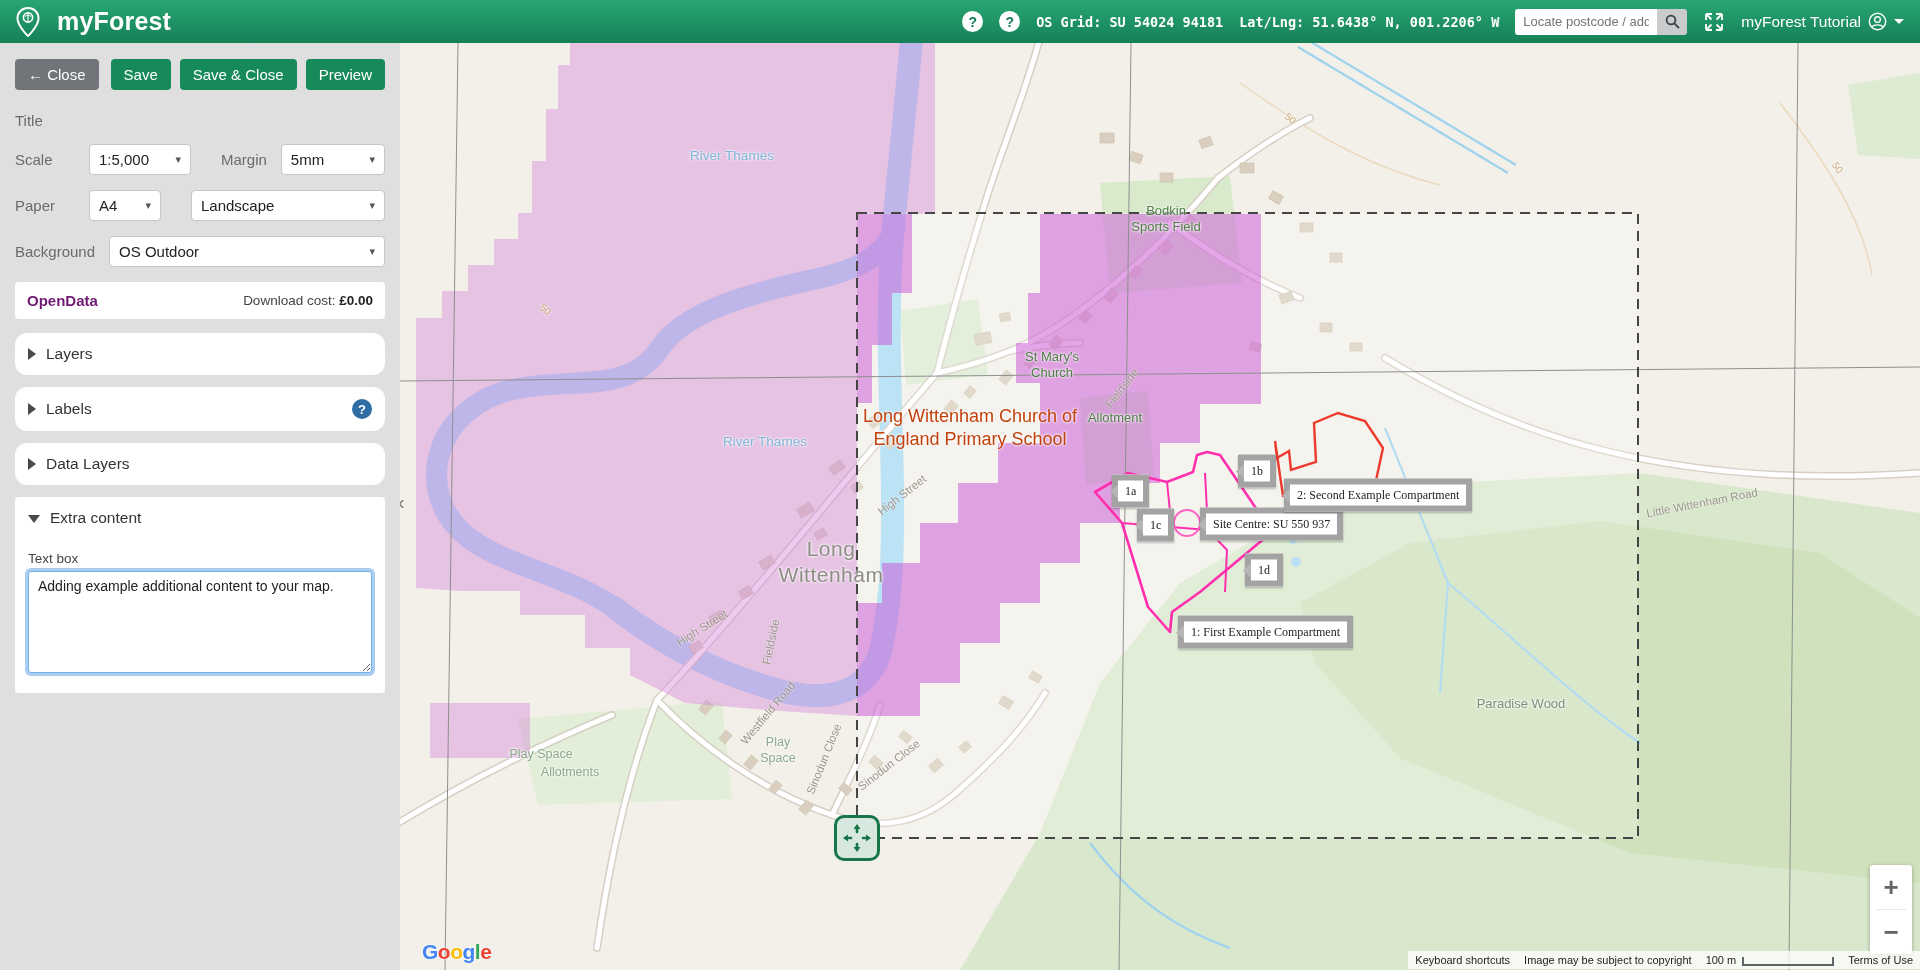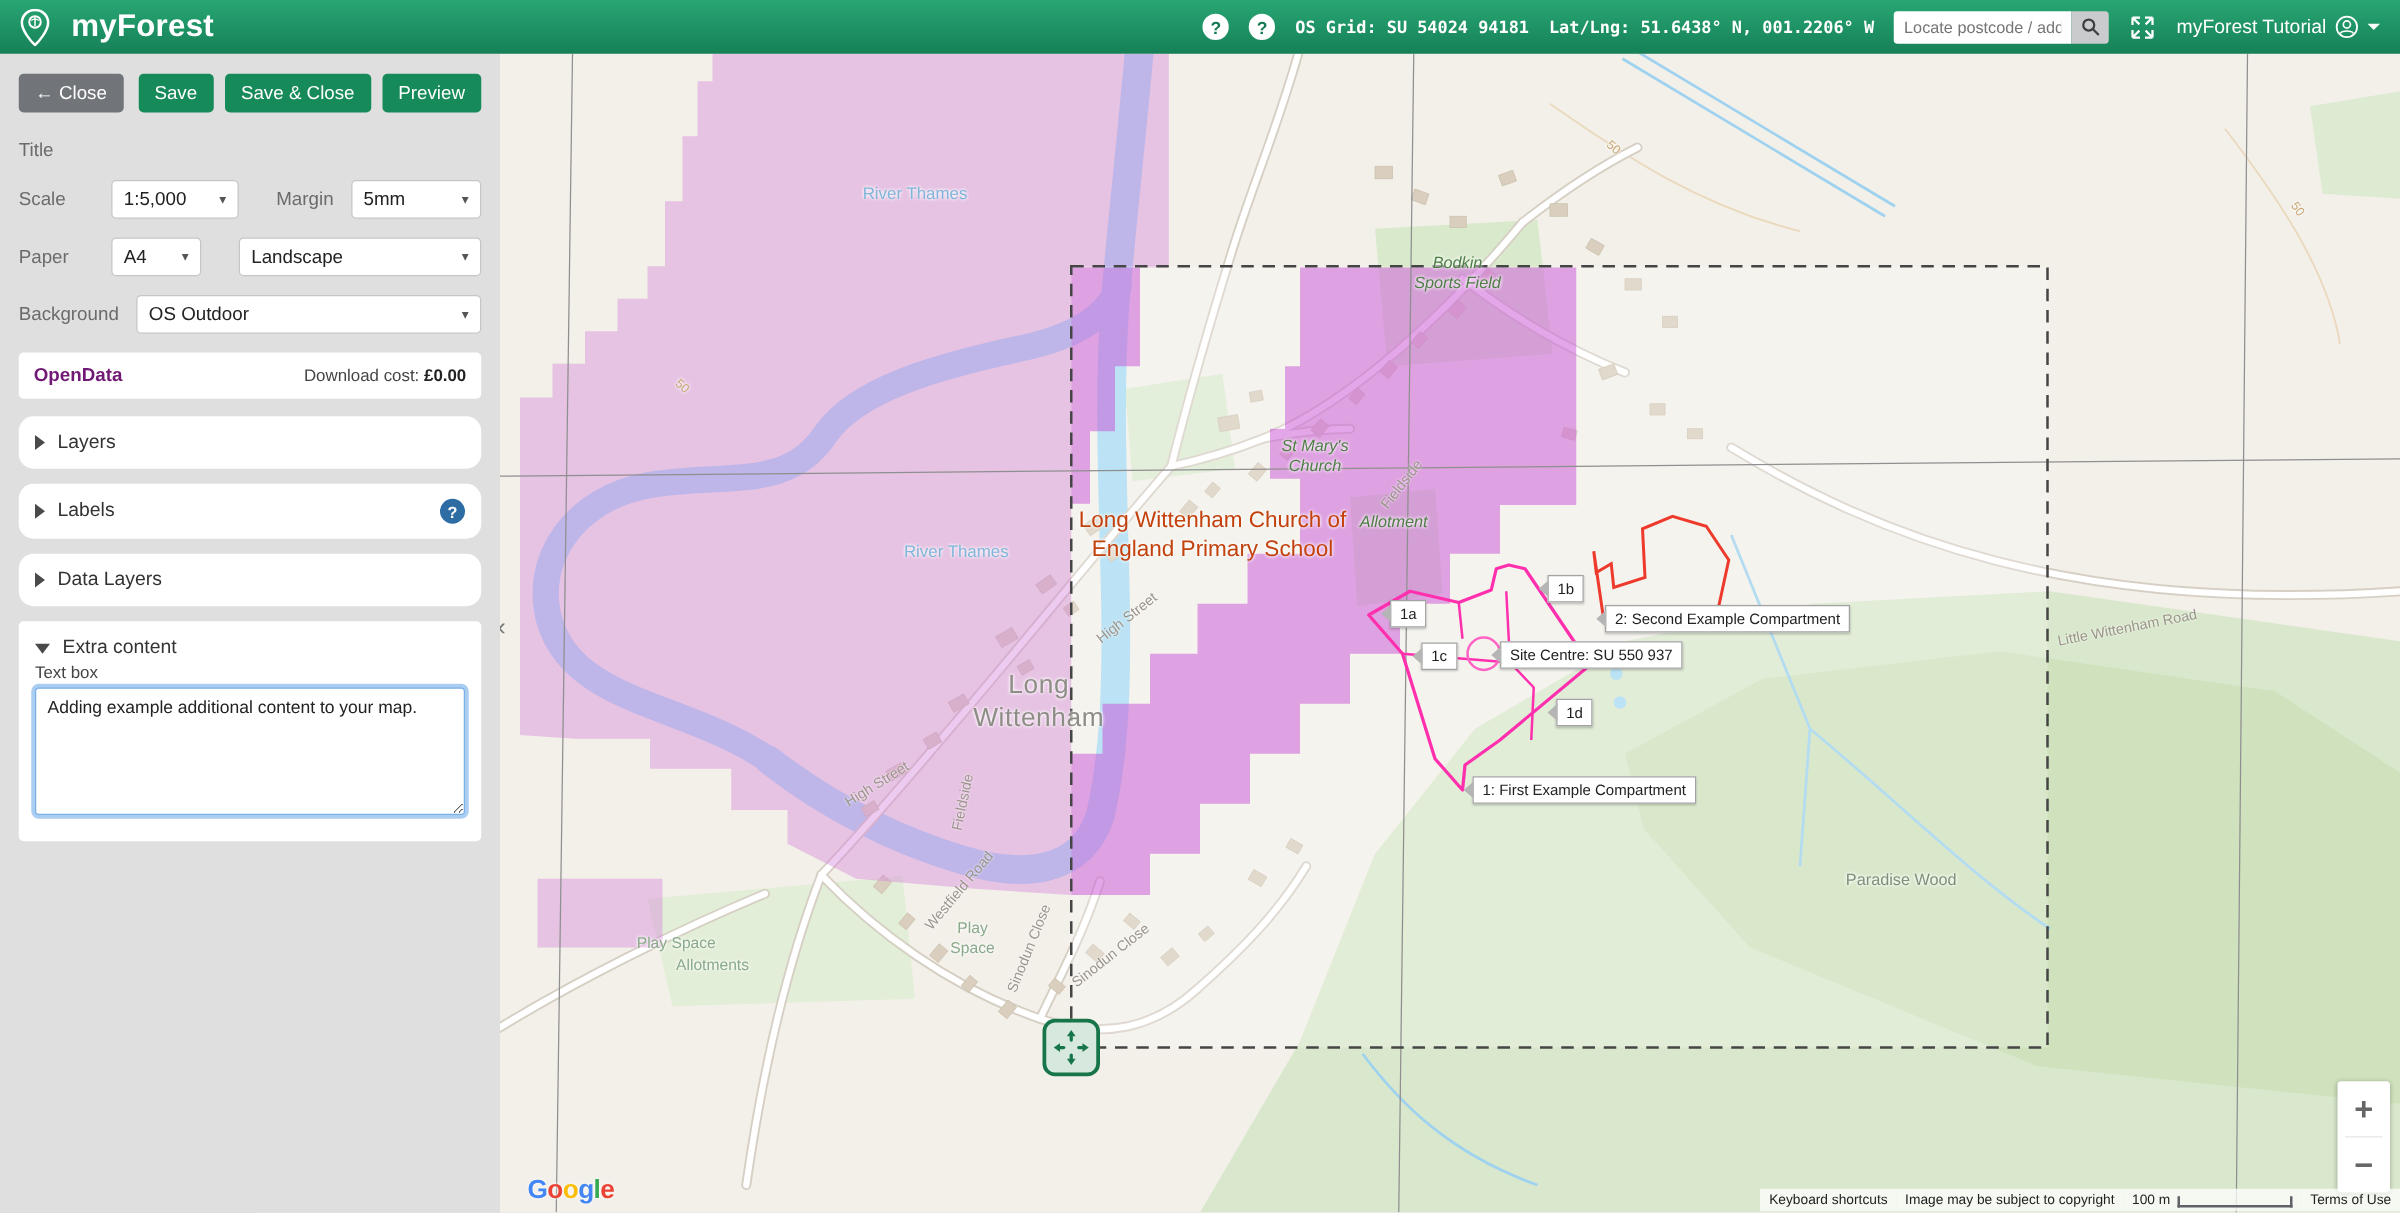--- a/index.html
+++ b/index.html
@@ -45,44 +45,44 @@
   .opendata .odname { font-weight:bold; font-size:15px; color:#701a75; }
   .opendata .odcost { margin-left:auto; font-size:13.5px; color:#444; }
   .opendata .odcost b { color:#222; }
   .accordion { background:#fff; border-radius:12px; padding:12px 13px; display:flex; align-items:center; margin-bottom:12px; cursor:pointer; }
   .acc-arrow { width:0; height:0; border-top:6px solid transparent; border-bottom:6px solid transparent; border-left:8px solid #4a4a4a; margin-right:10px; flex:none; }
   .acc-arrow.open { border-left:6px solid transparent; border-right:6px solid transparent; border-top:8px solid #4a4a4a; border-bottom:none; margin-top:2px; }
   .acc-label { font-size:15.5px; color:#333; }
   .acc-help { margin-left:auto; width:20px; height:20px; border-radius:50%; background:#2e6da4; color:#fff;
     font-size:13px; font-weight:bold; display:flex; align-items:center; justify-content:center; }
   .extra-panel { background:#fff; border-radius:4px; padding:12px 13px 16px; }
-  .extra-head { display:flex; align-items:center; cursor:pointer; margin-bottom:3px; }
+  .extra-head { display:flex; align-items:center; cursor:pointer; margin-bottom:24px; }
   .textbox-label { font-size:13.5px; color:#444; margin-bottom:5px; }
   .extra-panel textarea { width:100%; height:102px; border:1px solid #7ab0e8; border-radius:3px;
     box-shadow:0 0 0 3px #aacdf2; font-size:14px; color:#222; padding:6px 9px; outline:none;
     font-family:"Liberation Sans",sans-serif; resize:both; }
 
   
   .map { position:absolute; left:400px; top:43px; width:1520px; height:927px; overflow:hidden; background:#f3f0ea; }
   .map svg.base { position:absolute; left:0; top:0; }
   .collapse-chevron { position:absolute; left:-2px; top:448px; color:#777; font-size:20px; z-index:30; cursor:pointer; }
 
   .lbl { position:absolute; transform:translate(-50%,-50%); text-align:center; white-space:pre; line-height:1.25;
     text-shadow:0 0 3px #ffffff,0 0 3px #ffffff; z-index:10; pointer-events:none; }
-  .lbl.green  { color:#4e7e46; font-size:13px;font-style:italic; }
+  .lbl.green  { color:#4e7e46; font-size:13px; }
   .lbl.green2 { color:#8aa98a; font-size:12.5px; }
   .lbl.olive  { color:#c2410c; font-size:18px; }
   .lbl.graylg { color:#8d8d86; font-size:21px; letter-spacing:.5px; }
   .lbl.graygreen { color:#7d8f7a; font-size:13px; }
   .lbl.water  { color:#7fb6d9; font-size:13.5px; }
   .lbl.street { color:#9b948b; font-size:11.5px; text-shadow:0 0 2px #fff; }
   .lbl.contour{ color:#c9a877; font-size:10px; }
 
-  .marker { position:absolute; transform:translate(0,-50%); background:#fff; border:1px solid #a3a3a3;
-    box-shadow:0 1px 2px rgba(0,0,0,.25); font-family:Liberation Sans, sans-serif; font-size:12px;
+  .marker { position:absolute; transform:translate(0,-50%); background:#fff; border:6px solid #a3a3a3;
+    box-shadow:0 1px 2px rgba(0,0,0,.25); font-family:Liberation Serif, serif; font-size:12px;
     color:#222; padding:3px 7px; white-space:nowrap; z-index:20; }
   .marker::before { content:""; position:absolute; left:-8px; top:50%; transform:translateY(-50%);
     border-top:7px solid transparent; border-bottom:7px solid transparent; border-right:8px solid #b5b5b5; }
 
   .move-handle { position:absolute; left:434px; top:772px; width:46px; height:46px; border:3px solid #17754a;
     border-radius:10px; background:#d7e9de; z-index:25; cursor:move; display:flex; align-items:center; justify-content:center; }
 
   .zoomctl { position:absolute; right:8px; top:822px; width:42px; background:#fff; border-radius:3px;
     box-shadow:0 1px 4px rgba(0,0,0,.3); z-index:30; overflow:hidden; }
   .zoomctl .zbtn { width:42px; height:44px; display:flex; align-items:center; justify-content:center;

